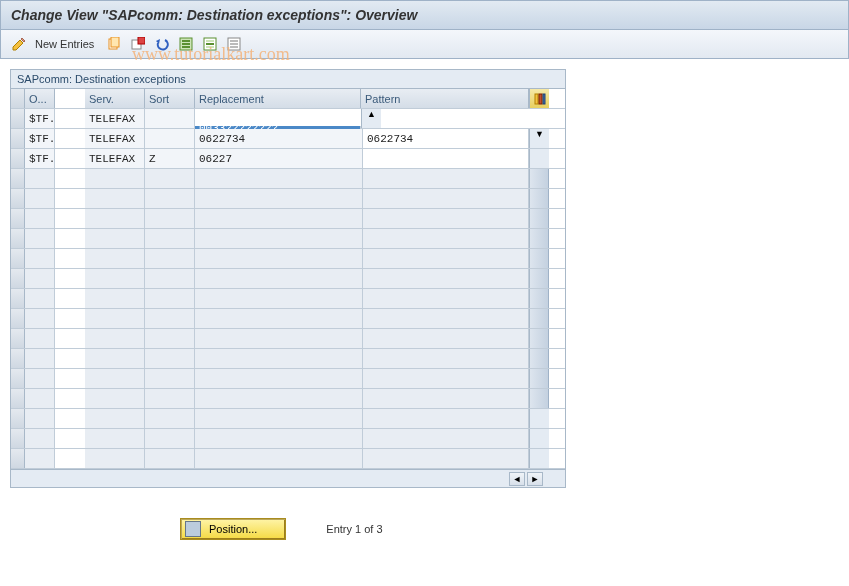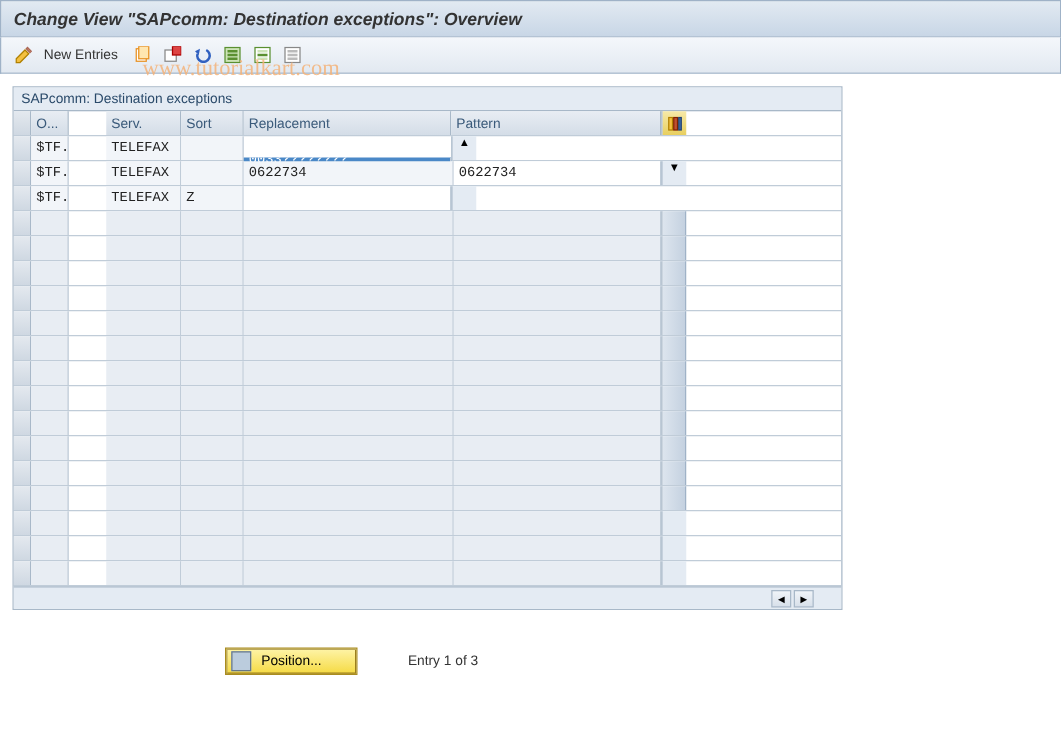--- a/index.html
+++ b/index.html
@@ -40,31 +40,31 @@
   }
   .tb-new {
     font-size: 11px;
     color: #333;
     padding: 0 6px 0 2px;
     cursor: pointer;
   }
   .watermark {
     position: absolute;
     top: 44px;
-    left: 114px;
+    left: 132px;
     color: #f4b37a;
     font-size: 18px;
     font-family: "Comic Sans MS", cursive;
     pointer-events: none;
     opacity: 0.85;
   }
   .panel {
     margin: 10px;
     border: 1px solid #a8b8c8;
-    width: 664px;
+    width: 556px;
   }
   .panel-title {
     background: #e4ebf3;
     border-bottom: 1px solid #a8b8c8;
     padding: 3px 6px;
     color: #2a4a6a;
     font-size: 11px;
   }
   .grid {
     display: flex;
@@ -241,20 +241,21 @@
           <div class="cell c-sort"></div>
           <div class="cell c-patt">0622734</div>
           <div class="cell c-repl input">0622734</div>
           <div style="width: 20px; background: rgb(228, 235, 243); border-left: 1px solid rgb(168, 184, 200); font-size: 9px; text-align: center; cursor: pointer;">▼</div>
         </div>
         <div class="grid-row">
           <div class="sel-col"></div>
           <div class="cell c-o">$TF...</div>
           <div class="cell c-serv">TELEFAX</div>
           <div class="cell c-sort">Z</div>
+          <div class="cell c-patt">06227</div>
           <div class="cell c-repl input"></div>
           <div style="width: 20px; background: rgb(228, 235, 243); border-left: 1px solid rgb(168, 184, 200);"></div>
         </div>
         <div class="grid-row">
           <div class="sel-col"></div>
           <div class="cell empty c-o"></div>
           <div class="cell empty c-serv"></div>
           <div class="cell empty c-sort"></div>
           <div class="cell empty c-patt"></div>
           <div class="cell empty c-repl"></div>

